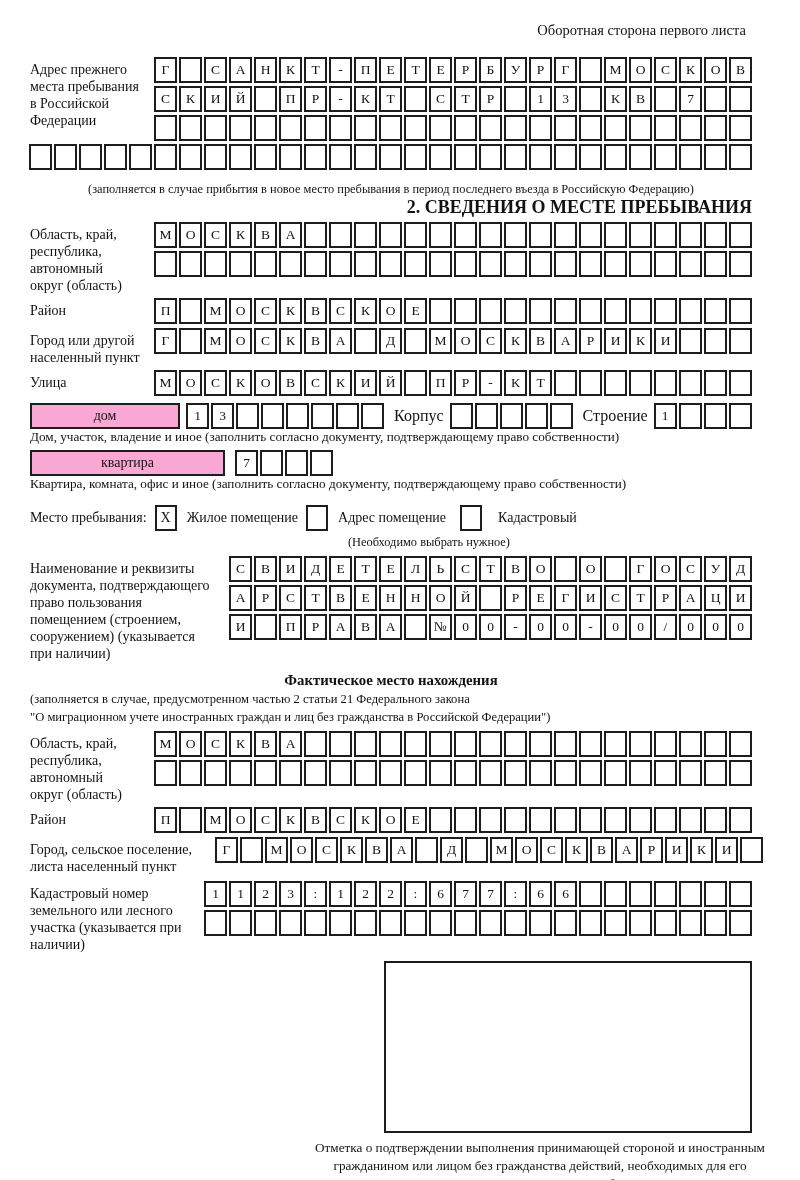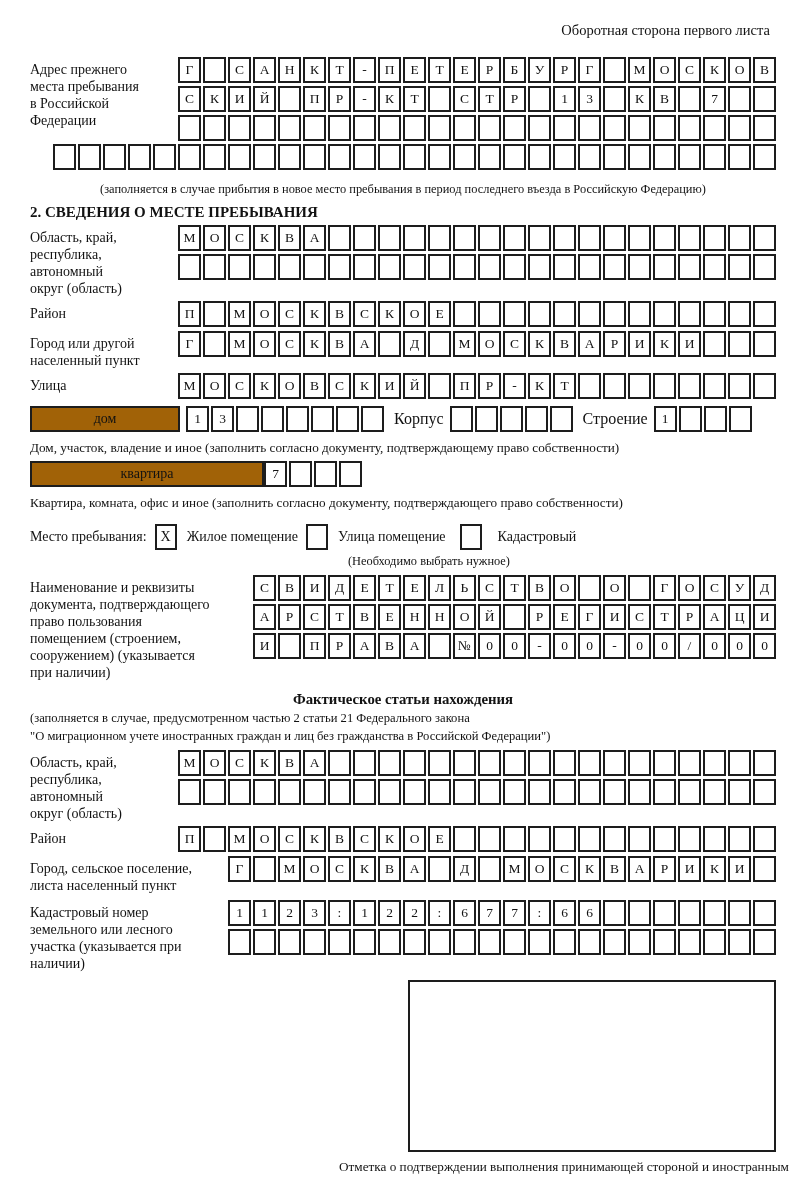--- a/index.html
+++ b/index.html
@@ -1,37 +1,37 @@
 <!DOCTYPE html>
 <html><head>
 <meta charset="utf-8">
 <style>
   *{box-sizing:border-box;margin:0;padding:0}
   html,body{background:#ffffff}
   .page{
     width:800px;height:1180px;margin:0 auto;background:#fff;
     font-family:"Liberation Serif","DejaVu Serif",serif;color:#121212;
-    padding:22px 24px 0 30px;overflow:hidden;position:relative;
+    padding:22px 48px 0 30px;overflow:hidden;position:relative;
   }
   .hdr{text-align:right;font-size:14.5px;padding-right:6px}
   .frow{display:flex;align-items:flex-start;margin-top:4px}
   .flabel{font-size:14px;line-height:17px;padding-top:4px;flex:none}
   .cells-col{margin-left:auto;display:flex;flex-direction:column;align-items:flex-end;row-gap:3px}
   .cellrow{display:flex;column-gap:2px}
   .cell{width:23px;height:26px;border:2px solid #1d1d1d;display:flex;align-items:center;
         justify-content:center;font-size:13.5px;line-height:1;flex:none;background:#fff}
   .fullrow{display:flex;justify-content:flex-end;margin-top:3px}
   .note-c{text-align:center;font-size:12.4px;margin-top:12px}
-  .note-l{font-size:13.2px;margin-top:8px}
-  .sec-title{text-align:left;font-weight:bold;font-size:15px;margin-top:7px}
+  .note-l{font-size:13.2px;margin-top:0}
+  .sec-title{text-align:right;font-weight:bold;font-size:18px;}
   .houserow{display:flex;align-items:center;margin-top:7px}
   .typebox{border:2px solid #1d1d1d;height:26px;display:flex;align-items:center;
-           justify-content:center;font-size:14px;flex:none;background:#a16207}
+           justify-content:center;font-size:14px;flex:none;background:#f9a8d4}
   .dombox{width:150px;margin-right:6px}
-  .kvbox{width:234px;margin-right:0}
+  .kvbox{width:195px;margin-right:10px}
   .inlbl{font-size:16px;flex:none}
   .m-l10{margin-left:10px}.m-r6{margin-right:6px}
   .stay{display:flex;align-items:center;margin-top:13px;font-size:14px}
   .chk{width:22px;height:26px;border:2px solid #1d1d1d;display:flex;align-items:center;
        justify-content:center;font-size:14px;flex:none;background:#fff}
   .stay .chk{margin:0 10px 0 8px}
   .staynote{width:330px;margin-left:150px;text-align:right;font-size:12.4px;margin-top:4px}
   .fact-title{text-align:center;font-weight:bold;font-size:14.8px;margin-top:10px}
   .fact-note{text-align:left;font-size:12.6px;margin-top:3px}
   .stampbox{width:368px;height:172px;border:2px solid #1d1d1d;margin:8px 0 0 auto;background:#fff}
@@ -351,28 +351,28 @@
 
   <div class="houserow" style="margin-top:5px">
     <div class="typebox kvbox">квартира</div>
     <div class="cellrow">
         <span class="cell">7</span>
         <span class="cell"></span>
         <span class="cell"></span>
         <span class="cell"></span>
       </div>
   </div>
-  <div class="note-l">Квартира, комната, офис и иное (заполнить согласно документу, подтверждающего право собственности)</div>
+  <div class="note-l">Квартира, комната, офис и иное (заполнить согласно документу, подтверждающему право собственности)</div>
 
   <div class="stay">
     <span>Место пребывания:</span>
     <span class="chk">X</span>
     <span>Жилое помещение</span>
     <span class="chk"></span>
-    <span>Улица помещение</span>
+    <span>Адрес помещение</span>
     <span class="chk" style="margin-left:14px;margin-right:16px"></span>
     <span>Кадастровый</span>
   </div>
   <div class="staynote">(Необходимо выбрать нужное)</div>
 
   <div class="frow" style="margin-top:6px">
     <div class="flabel w185">Наименование и реквизиты документа, подтверждающего право пользования помещением (строением, сооружением) (указывается при наличии)</div>
     <div class="cells-col">
       <div class="cellrow">
           <span class="cell">С</span>
@@ -439,21 +439,21 @@
           <span class="cell">0</span>
           <span class="cell">0</span>
           <span class="cell">/</span>
           <span class="cell">0</span>
           <span class="cell">0</span>
           <span class="cell">0</span>
         </div>
     </div>
   </div>
 
-  <div class="fact-title">Фактическое статьи нахождения</div>
+  <div class="fact-title">Фактическое место нахождения</div>
   <div class="fact-note">(заполняется в случае, предусмотренном частью 2 статьи 21 Федерального закона</div>
   <div class="fact-note">"О миграционном учете иностранных граждан и лиц без гражданства в Российской Федерации")</div>
 
   <div class="frow" style="margin-top:6px">
     <div class="flabel w104">Область, край, республика, автономный округ (область)</div>
     <div class="cells-col">
       <div class="cellrow">
           <span class="cell">М</span>
           <span class="cell">О</span>
           <span class="cell">С</span>

